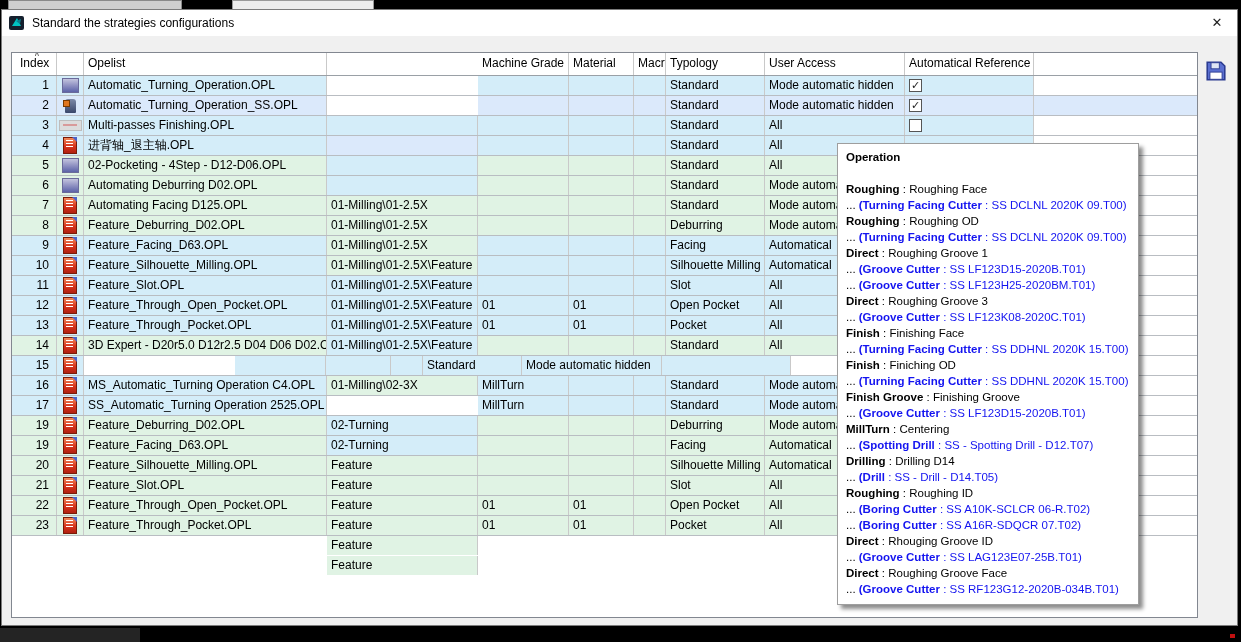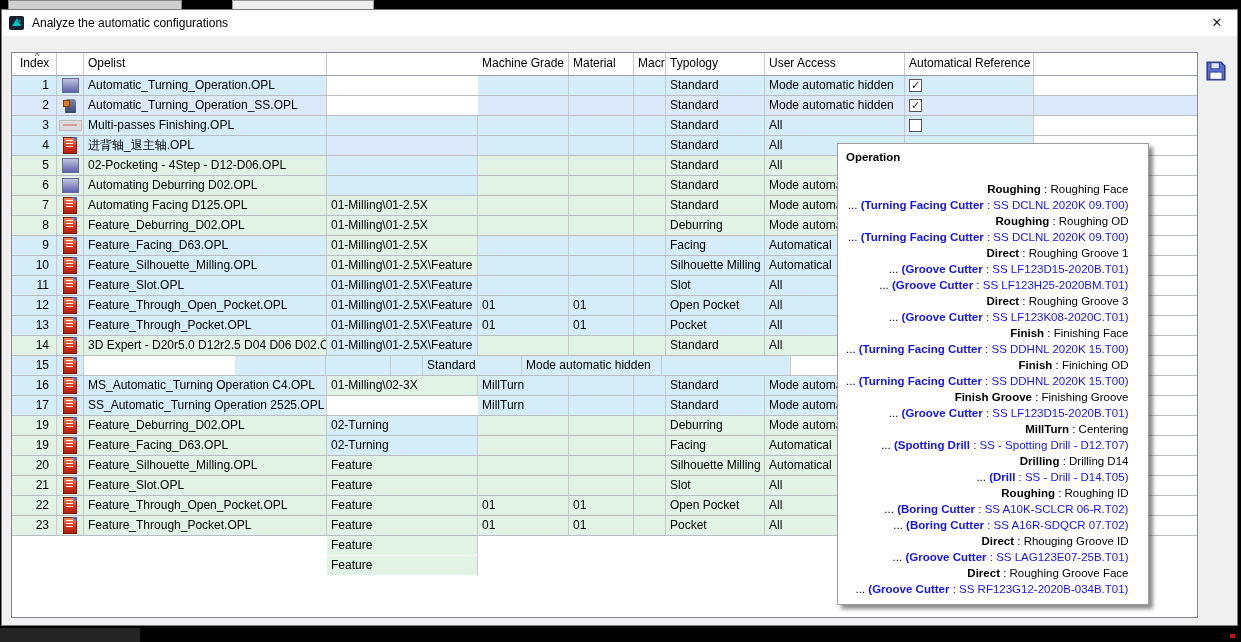--- a/index.html
+++ b/index.html
@@ -49,22 +49,22 @@
     background:repeating-linear-gradient(#ffffff 0 1px,transparent 1px 3px);}
   .ic-list:after{content:"";position:absolute;right:-1px;top:-1px;width:0;height:0;
     border-top:5px solid #4a62c8;border-left:5px solid transparent;}
   
   .cb{display:inline-block;width:13px;height:13px;margin-top:3px;background:#fff;border:1px solid #555;
     box-sizing:border-box;line-height:11px;font-size:11px;text-align:center;color:#222;vertical-align:top;}
   
   #save-btn{left:1203px;top:50px;width:22px;height:22px;cursor:pointer;}
   
   #tooltip{left:835px;top:133px;min-width:284px;box-sizing:border-box;background:#fff;border:1px solid #9e9e9e;
-    box-shadow:4px 4px 4px rgba(0,0,0,0.45);padding:5px 20px 7px 8px;z-index:50;font-size:11.5px;}
-  #tooltip .tline{line-height:16px;white-space:nowrap;text-align:right;}
+    box-shadow:4px 4px 4px rgba(0,0,0,0.45);padding:5px 10px 7px 8px;z-index:50;font-size:11.5px;}
+  #tooltip .tline{line-height:16px;white-space:nowrap;}
   #tooltip .ttitle{font-weight:bold;line-height:16px;margin-bottom:16px;}
   #tooltip b{font-weight:bold;}
   #tooltip .blu{color:#1414f0;margin-top:12px;}
   #tooltip .blu b{color:#1414f0;}
 </style>
 </head>
 <body>
 
 <div class="abs" id="frag1"></div>
 <div class="abs" id="frag2"></div>
@@ -73,21 +73,21 @@
 
 <div class="abs" id="dialog">
   <div class="abs" id="titlebar">
     <span class="abs" id="app-icon">
       <svg width="16" height="16" viewBox="0 0 16 16">
         <rect x="0" y="1" width="15" height="14" rx="2" fill="#16202e"></rect>
         <path d="M3 11 L8 3 L12 11 Z" fill="#00c4c4"></path>
         <path d="M7 6 L12 4 L11 9 Z" fill="#0a7f8f"></path>
       </svg>
     </span>
-    <span class="abs" id="title-text">Analyze the automatic configurations</span>
+    <span class="abs" id="title-text">Standard the strategies configurations</span>
     <span class="abs" id="close-btn">✕</span>
   </div>
 
   <div class="abs" id="grid">
     <div class="hrow">
         <div class="hcell c0"><span class="sort">∧</span><span>Index</span></div>
         <div class="hcell c1"><span></span></div>
         <div class="hcell c2"><span>Opelist</span></div>
         <div class="hcell c3"><span>Directory</span></div>
         <div class="hcell c4"><span>Machine Grade</span></div>

